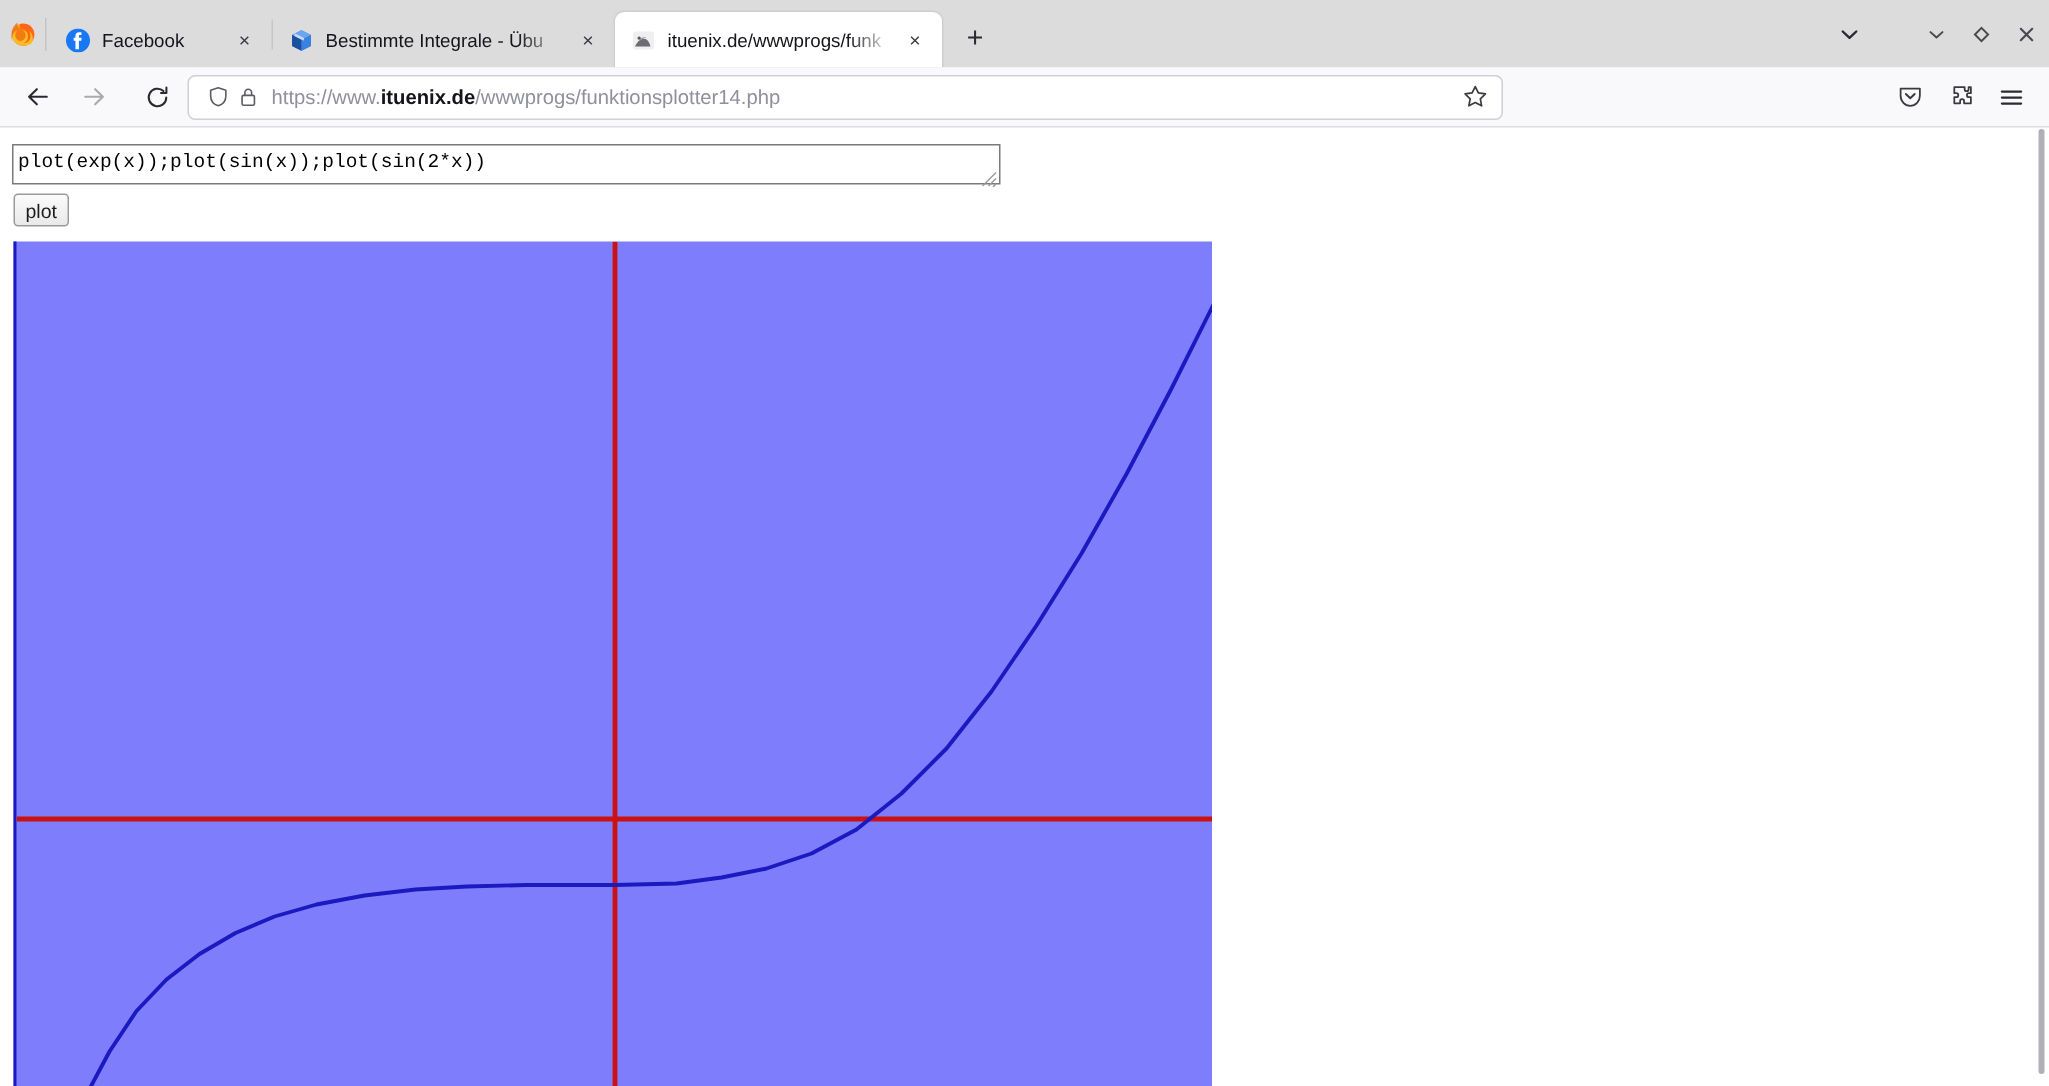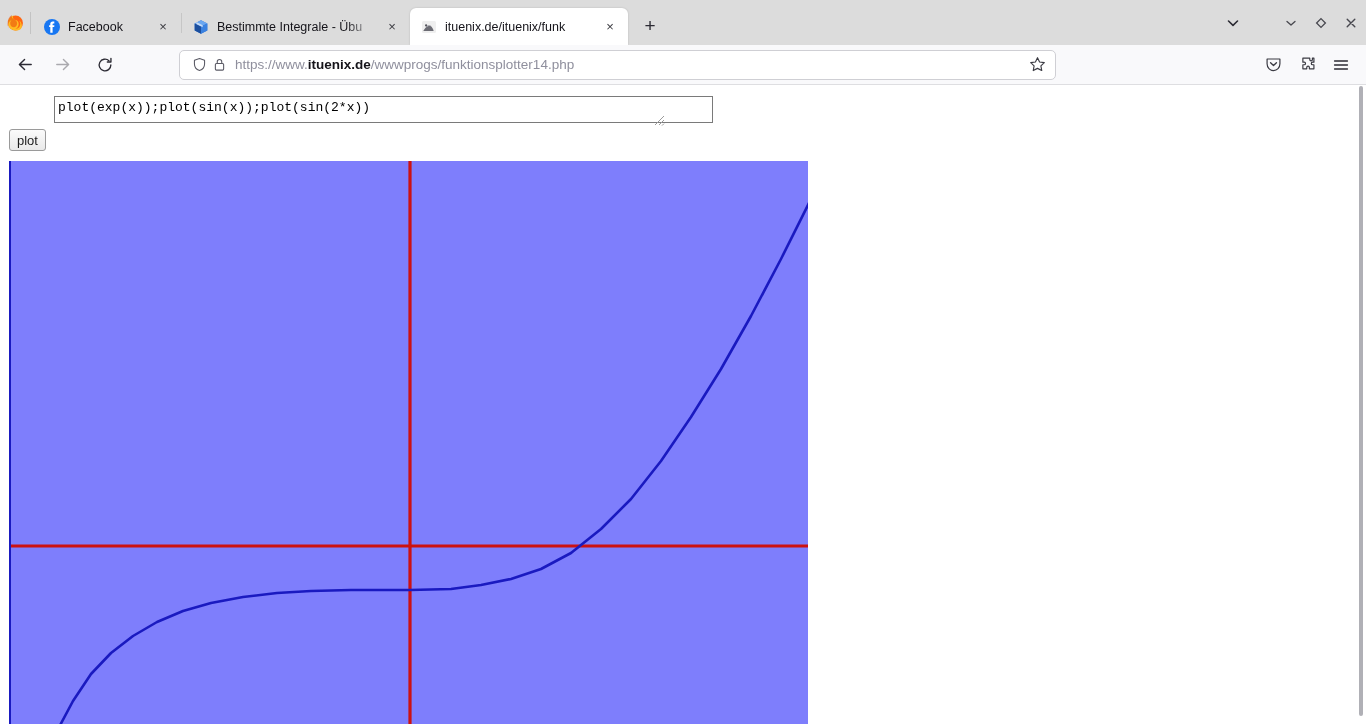--- a/index.html
+++ b/index.html
@@ -95,21 +95,21 @@
   }
   .navbtn {
     width: 34px; height: 32px; margin-right: 3px;
     display: flex; align-items: center; justify-content: center;
     border-radius: 4px;
   }
   .navbtn.disabled svg { opacity: .38; }
 
   .urlbar {
     flex: 0 0 877px;
-    height: 30px; margin-left: 54px;
+    height: 30px; 
     background: #ffffff;
     border: 1px solid #cfcfd4;
     border-radius: 5px;
     display: flex; align-items: center;
     padding: 0 6px 0 9px;
   }
   .url-ico { width: 20px; height: 20px; display:flex; align-items:center; justify-content:center; flex:0 0 20px;}
   .url-text {
     flex: 1 1 auto; font-size: 13.5px; color: #8f8f9d;
     white-space: nowrap; overflow: hidden;
@@ -133,21 +133,20 @@
     width: 659px; height: 27px;
     border: 1px solid #7a7a7a;
     background: #ffffff;
     font-family: "Liberation Mono", monospace;
     font-size: 13px; color: #000;
     padding: 3px 4px 0 3px;
     resize: none; outline: none;
     line-height: 15px;
     overflow: hidden;
     display: block;
-    margin-left: 46px;
   }
   .ta-resize {
     position: absolute; left: 651px; top: 26px;
     width: 14px; height: 12px;
     pointer-events: none;
   }
   .pg-button {
     position: absolute; left: 9px; top: 43px;
     height: 22px; padding: 0 7px;
     background: linear-gradient(#fbfbfb,#e9e9e9);
@@ -227,21 +226,21 @@
 
     <div class="tab active" style="width:218px">
       <span class="tab-favicon">
         <svg viewBox="0 0 16 16" width="16" height="16">
           <rect x="1" y="2" width="14" height="12" rx="1.5" fill="#efefef"></rect>
           <path d="M2.5 11.5c1.4-2.4 3-4.2 5-4.6 1.6-.3 2.6.4 3.4 1.3.6.7 1.1 1.6 1.4 2.6.2.6.3 1 .3 1.2H2.5z" fill="#6c6c74"></path>
           <path d="M5.2 7.6c.8-.9 1.9-1.6 3.2-1.7.7 0 1.2.2 1.6.5-.9-.1-1.8.1-2.6.5-.8.4-1.6 1-2.2 1.6z" fill="#9a9aa2"></path>
           <circle cx="5.1" cy="6.4" r="1.1" fill="#55555d"></circle>
         </svg>
       </span>
-      <span class="tab-title">ituenix.de/ituenix/funk</span>
+      <span class="tab-title">ituenix.de/wwwprogs/funk</span>
       <span class="tab-close">×</span>
     </div>
 
     <div class="newtab">+</div>
 
     <div class="tabstrip-right">
       <div class="chev-btn">
         <svg width="14" height="14" viewBox="0 0 14 14">
           <path d="M2.5 5 7 9.3 11.5 5" fill="none" stroke="#2b2a33" stroke-width="1.6" stroke-linecap="round" stroke-linejoin="round"></path>
         </svg>

